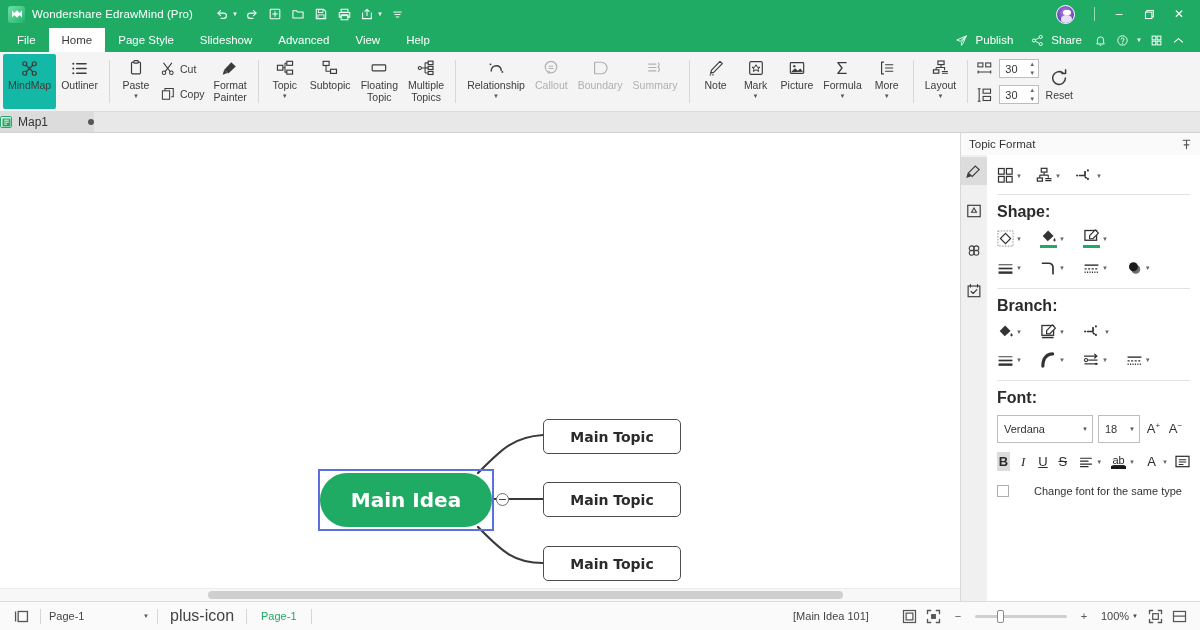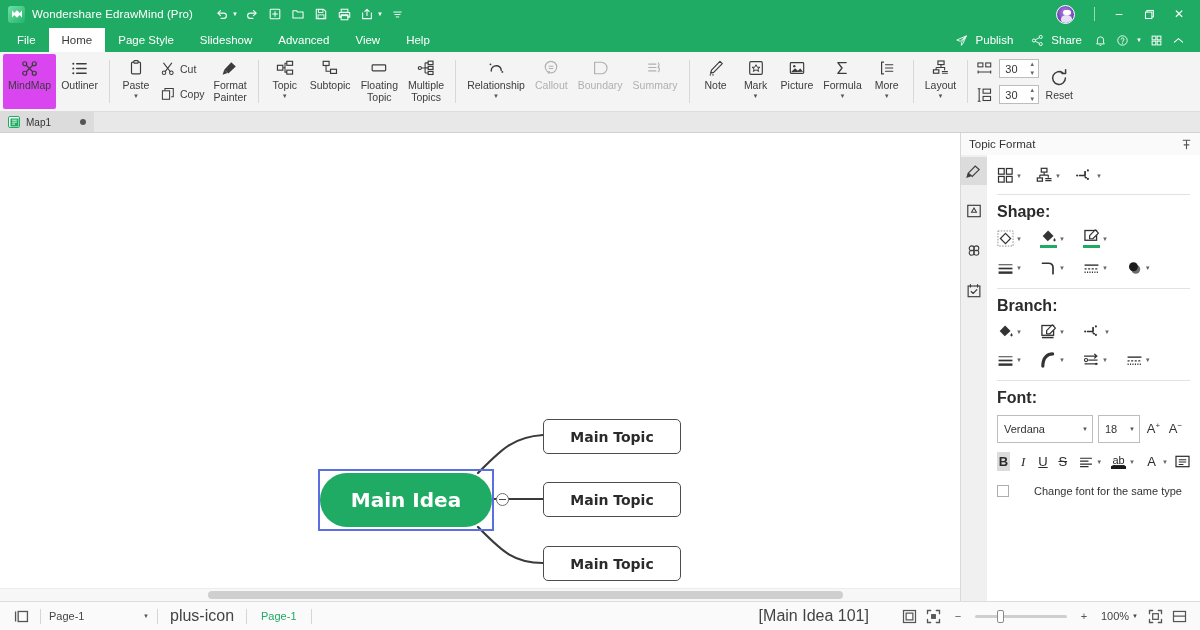--- a/index.html
+++ b/index.html
@@ -68,21 +68,21 @@
     height: 60px; background: #f4f4f4; border-bottom: 1px solid #dcdcdc;
     display: flex; align-items: stretch; flex: 0 0 60px; padding: 2px 0;
   }
   .rgroup { display: flex; align-items: stretch; padding: 0 3px; }
   .rsep { width: 1px; background: #d8d8d8; margin: 6px 3px; flex: 0 0 1px; }
   .rbtn {
     min-width: 40px; padding: 3px 5px 0; display: flex; flex-direction: column;
     align-items: center; justify-content: flex-start; color: #3c3c3c; font-size: 10.5px;
     line-height: 11.5px; text-align: center; position: relative;
   }
-  .rbtn.sel { background: #d946ef; border-radius: 2px; }
+  .rbtn.sel { background: #14b8a6; border-radius: 2px; }
   .rbtn.dis { color: #b0b0b0; }
   .rbtn .ic { height: 22px; display: flex; align-items: center; justify-content: center; margin-bottom: 1px; }
   .rbtn .lbl { white-space: pre-line; }
   .rcaret { font-size: 6px; line-height: 6px; margin-top: 1px; color: #555; }
   
   .rbtn-h {
     display: flex; align-items: center; gap: 4px; font-size: 10.5px; color: #3c3c3c;
     padding: 0 4px; height: 25px;
   }
   .vstack { display: flex; flex-direction: column; justify-content: center; }
@@ -99,21 +99,21 @@
   }
   .spin-arrows span { font-size: 6px; line-height: 6px; }
 
   
   .tabbar {
     height: 21px; background: #e8e8e8; display: flex; align-items: stretch;
     border-bottom: 1px solid #d2d2d2; flex: 0 0 21px;
   }
   .doctab {
     background: #dcdcdc; display: flex; align-items: center; gap: 6px;
-    padding: 0 8px; font-size: 10px; color: #333; min-width: 94px;
+    padding: 0 0; font-size: 12px; color: #333; min-width: 94px;
   }
   .doc-ic {
     width: 12px; height: 12px; border-radius: 2px; background: #fff;
     border: 1px solid #1fab63; display: flex; align-items: center; justify-content: center;
   }
   .dot { width: 6px; height: 6px; border-radius: 50%; background: #555; margin-left: auto; }
 
   
   .body { flex: 1; display: flex; min-height: 0; }
 
@@ -212,21 +212,21 @@
     height: 29px; background: #fafafa; border-top: 1px solid #dcdcdc;
     display: flex; align-items: center; padding: 0 10px; flex: 0 0 29px; font-size: 11px; color: #444;
   }
   .sb-ic { width: 22px; display: flex; align-items: center; justify-content: center; color: #555; }
   .sb-sep { width: 1px; height: 15px; background: #d6d6d6; margin: 0 8px; }
   .pagesel { display: flex; align-items: center; gap: 4px; width: 100px; }
   .pagesel .cr { margin-left: auto; font-size: 6px; color: #555; }
   .plus { font-size: 16px; color: #444; padding: 0 4px; }
   .page-chip { color: #1fab63; font-size: 11px; padding: 0 6px; }
   .sb-right { margin-left: auto; display: flex; align-items: center; gap: 2px; }
-  .status-text { color: #444; font-size: 16px; margin-right: 28px; padding-left: 28px; }
+  .status-text { color: #444; font-size: 11px; margin-right: 28px; padding-left: 28px; }
   .zoom-slider { display: flex; align-items: center; gap: 0; margin: 0 4px; }
   .ztrack { width: 92px; height: 3px; background: #cfcfcf; position: relative; border-radius: 2px; }
   .zthumb {
     position: absolute; left: 22px; top: -5px; width: 7px; height: 13px;
     background: #fff; border: 1px solid #8a8a8a; border-radius: 2px;
   }
   .zpct { font-size: 11px; color: #444; display: flex; align-items: center; gap: 3px; margin: 0 4px; }
   .zpct .cr { font-size: 6px; }
   svg { display: block; }
 </style>

